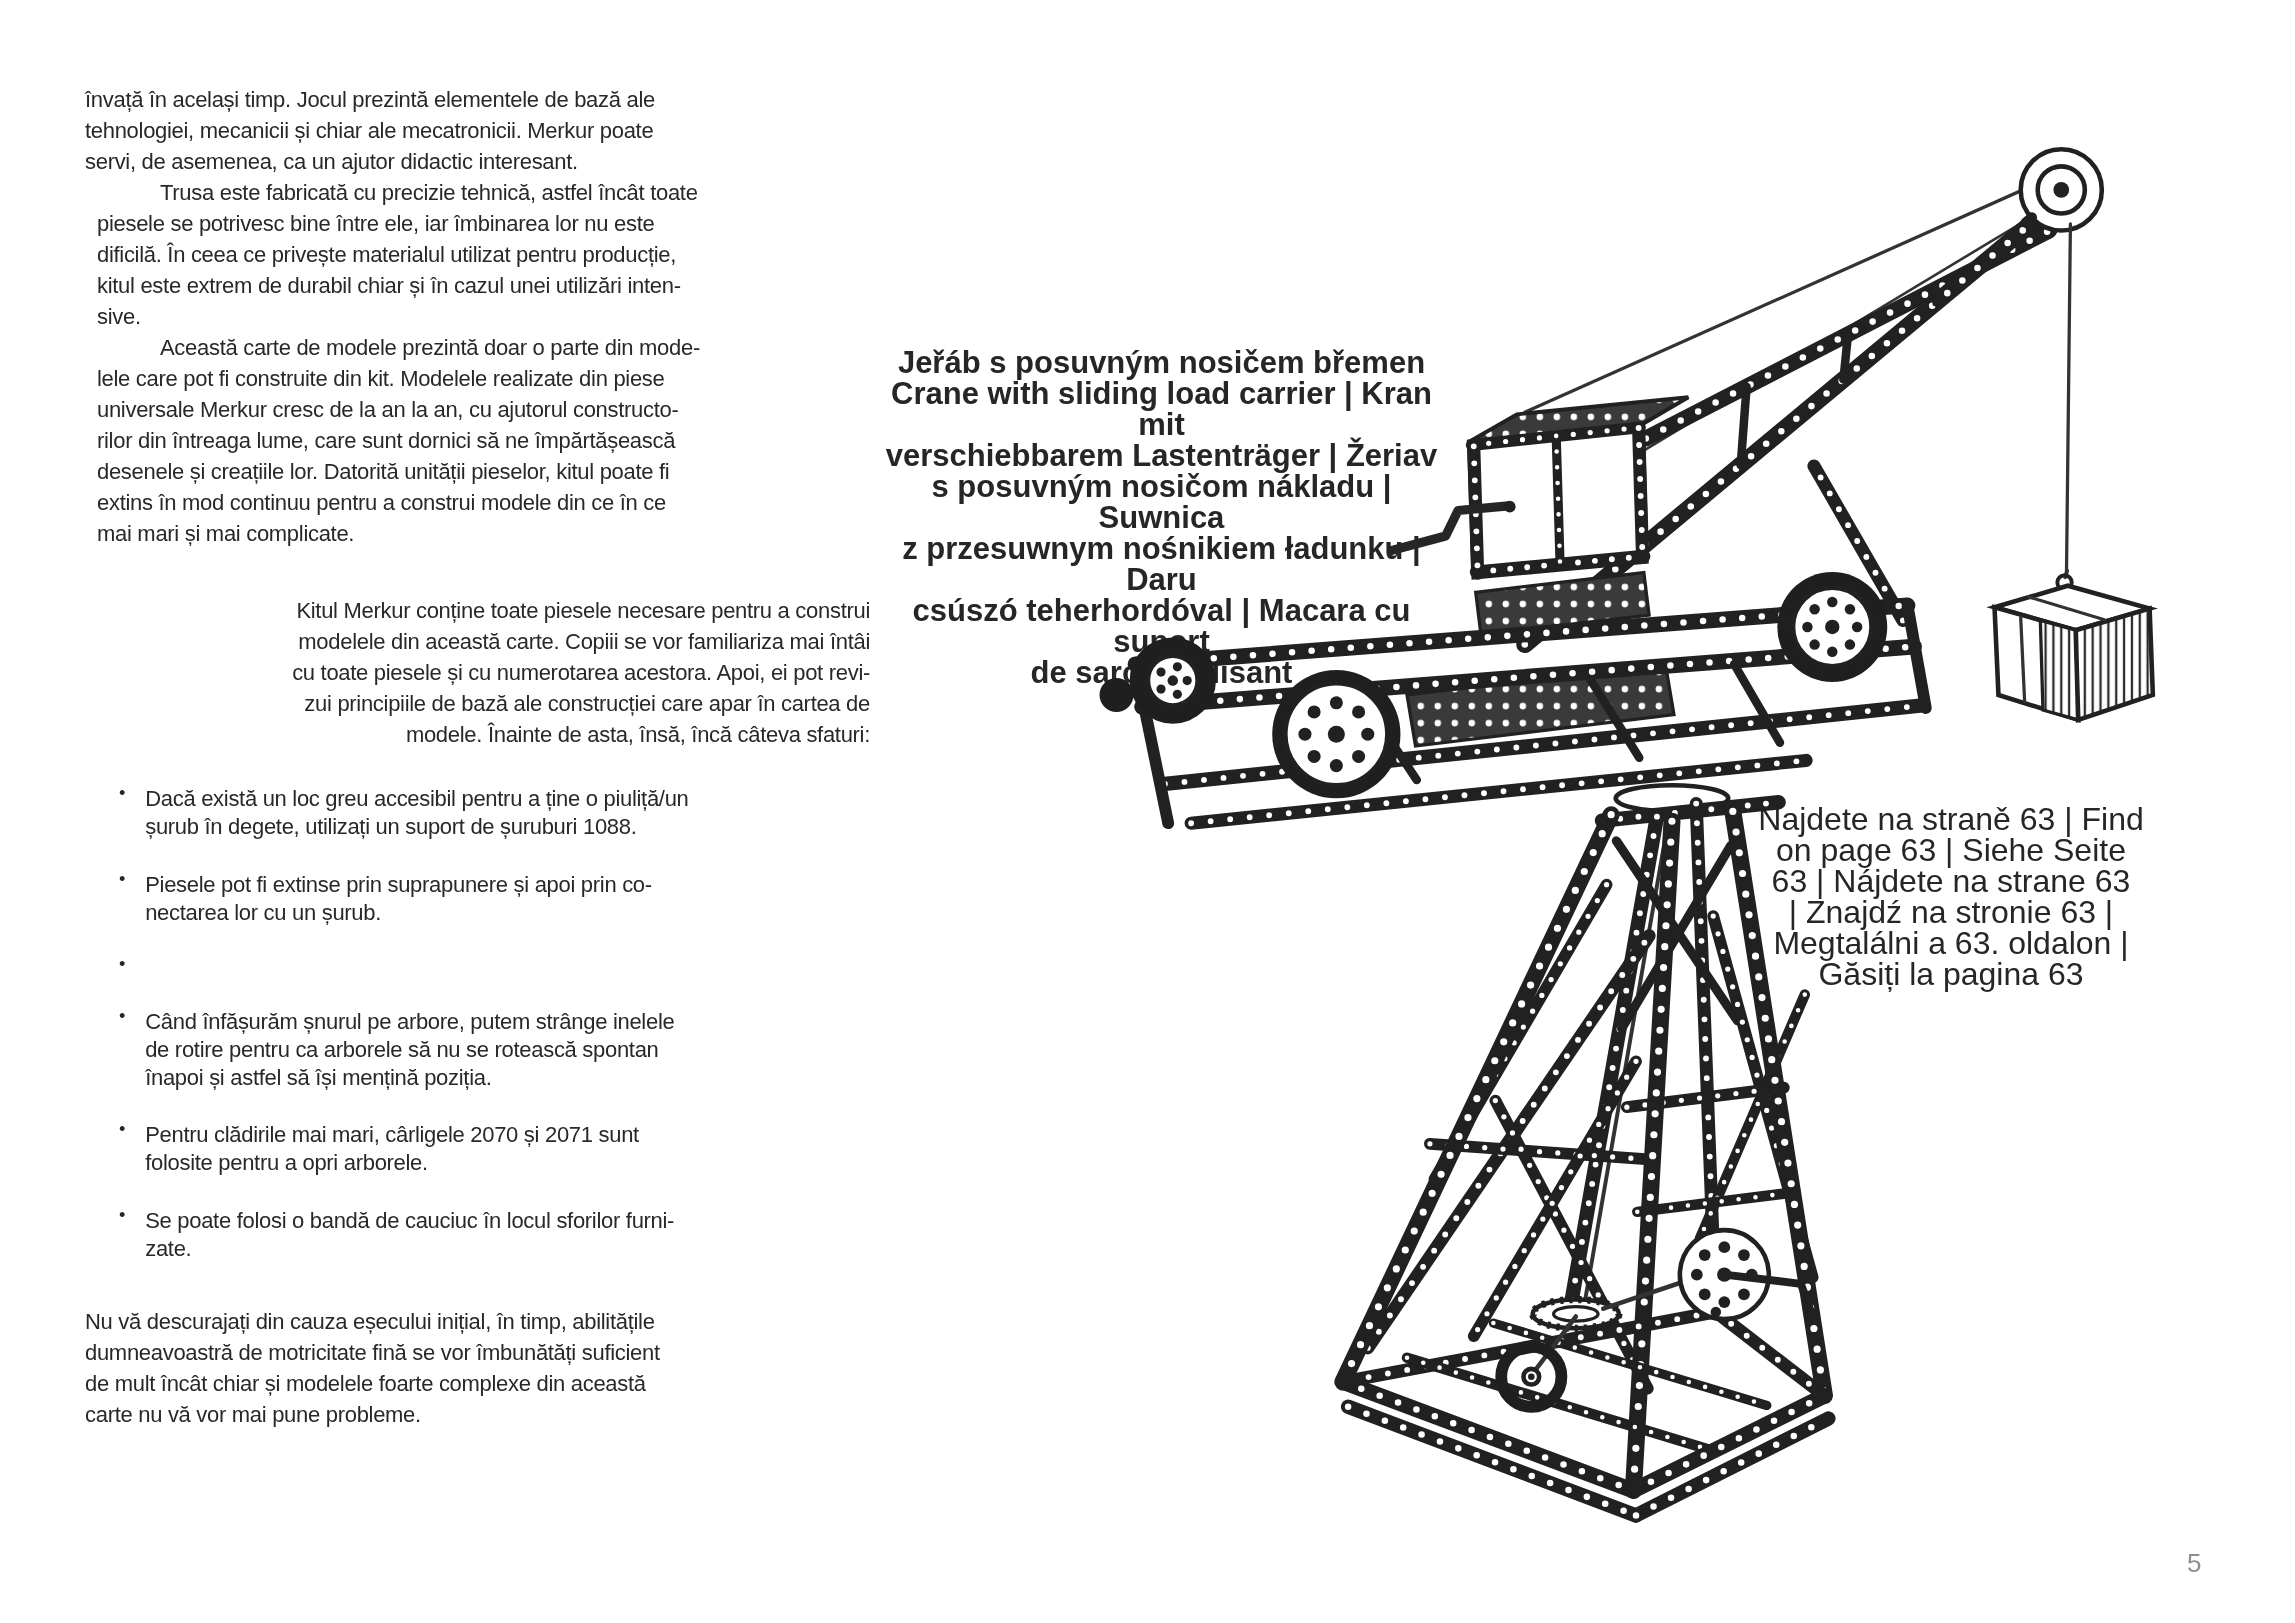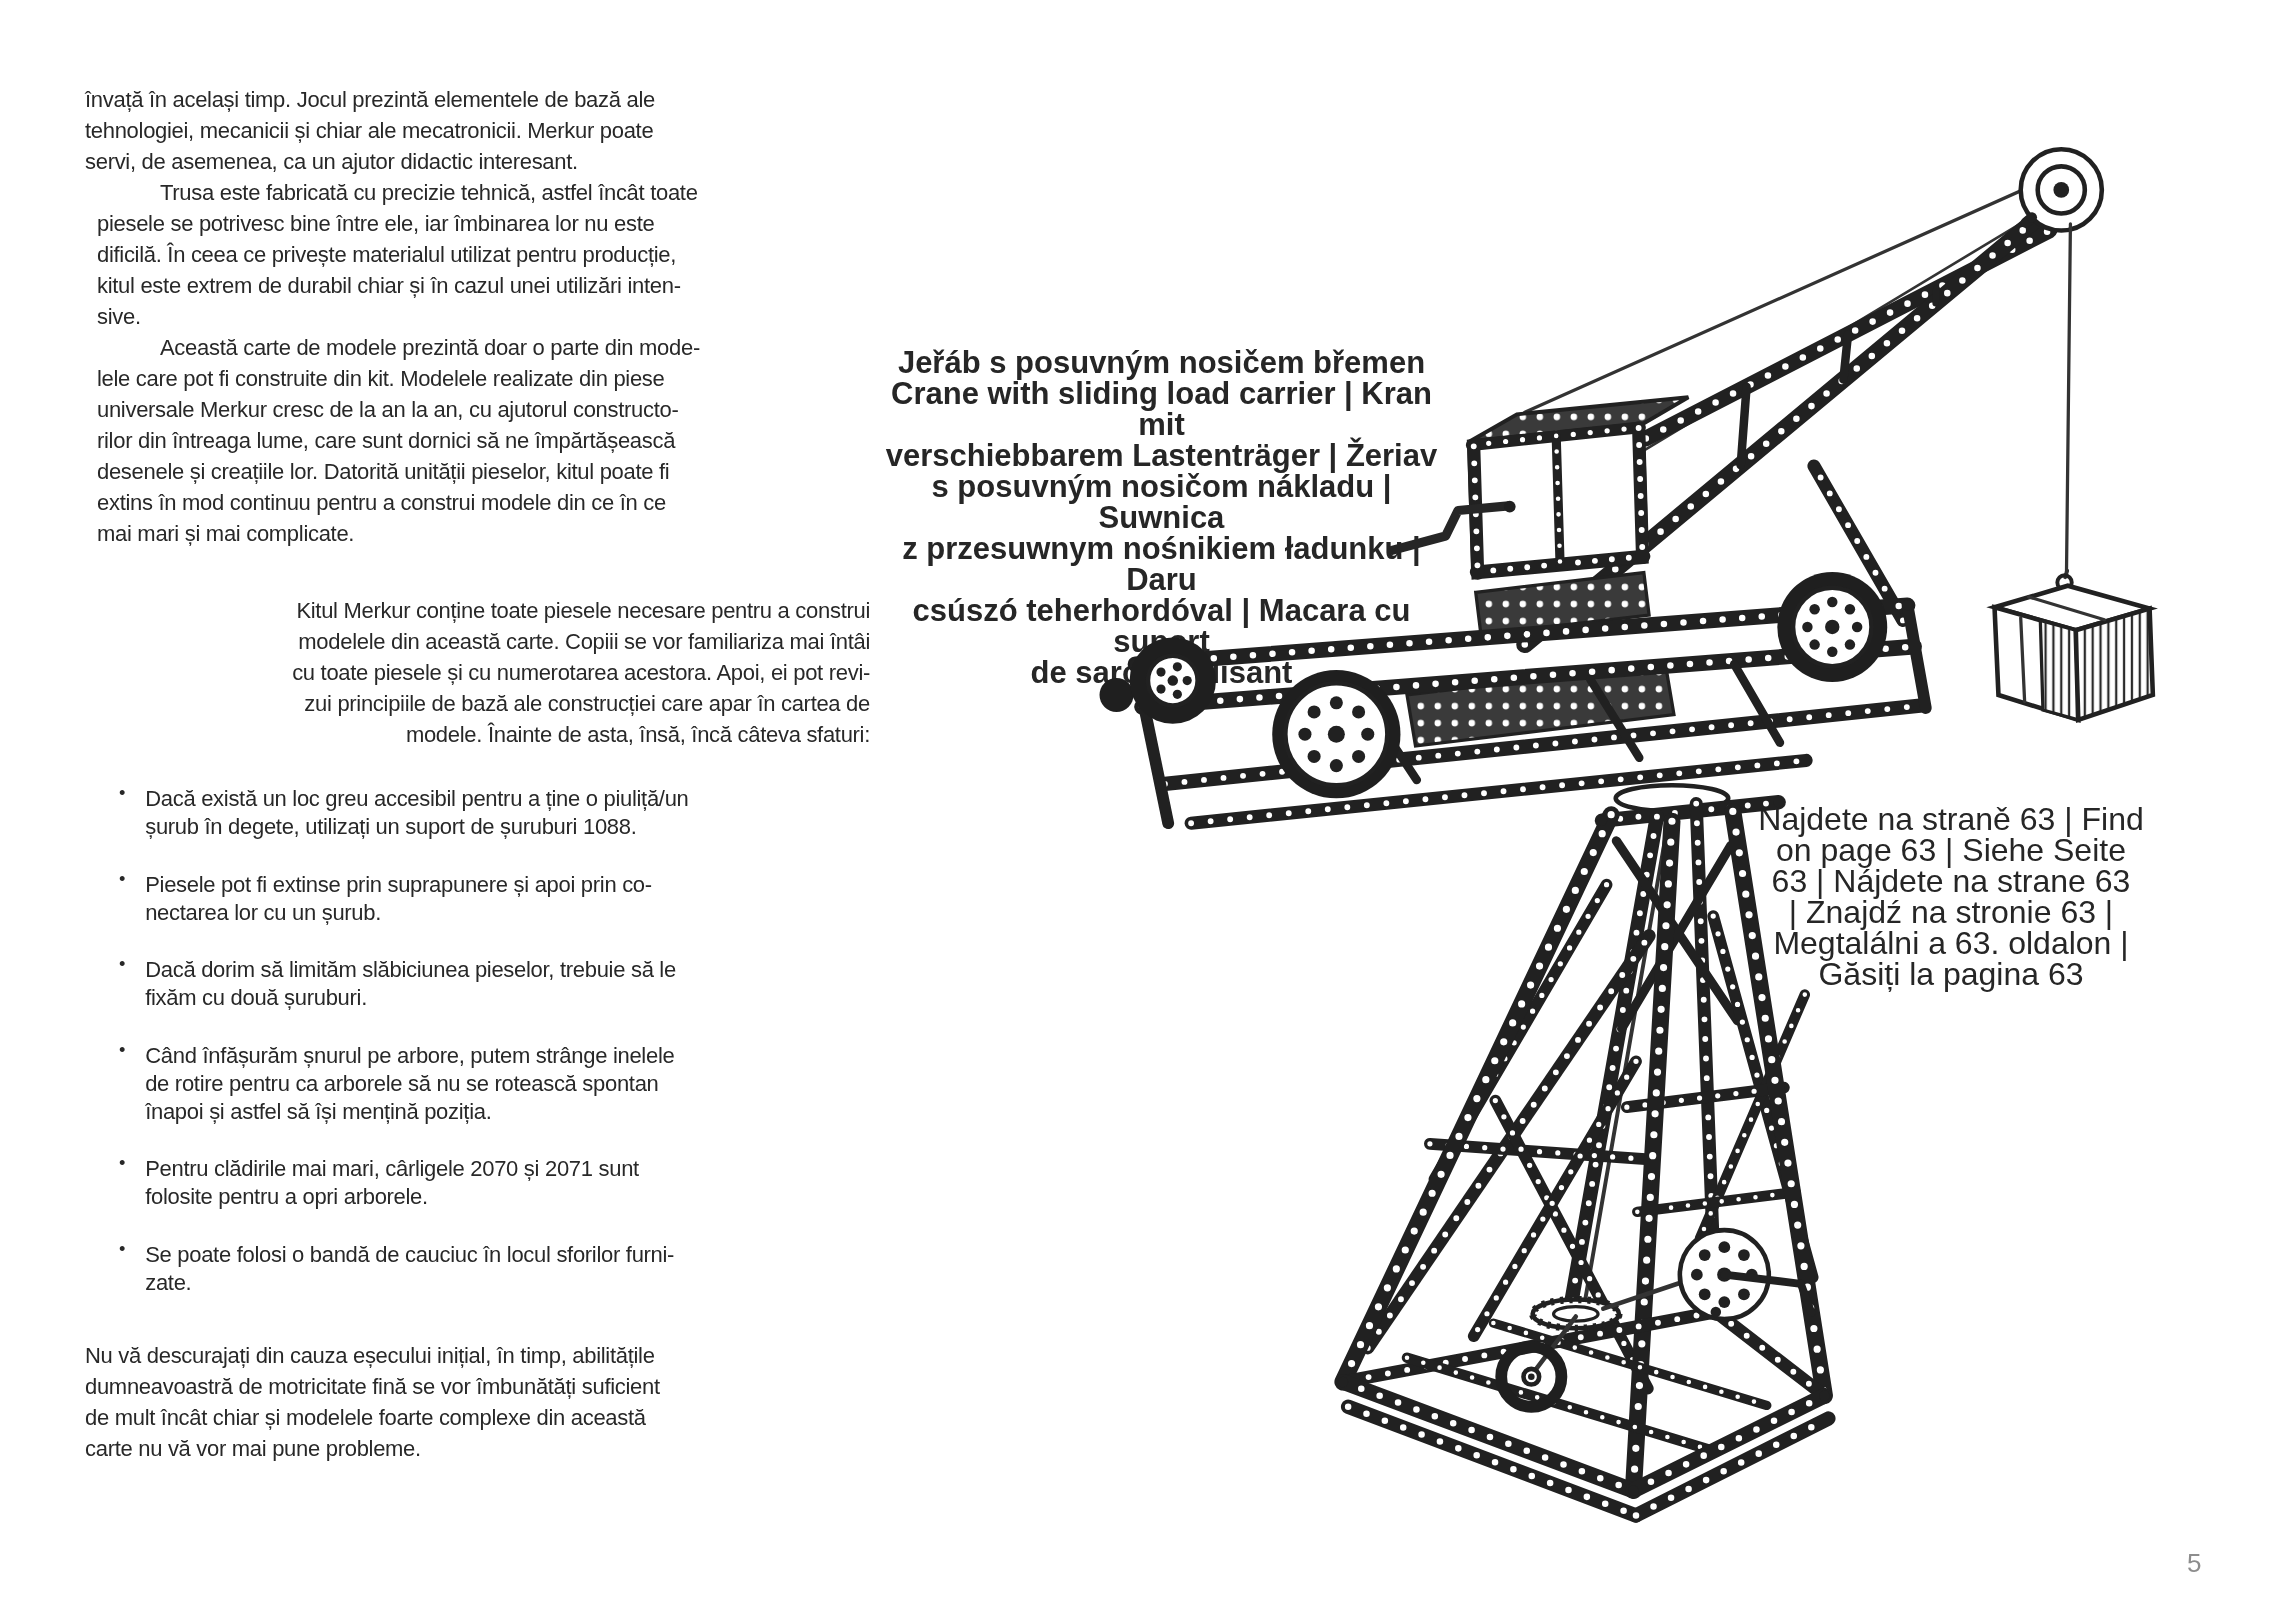--- a/index.html
+++ b/index.html
@@ -75,22 +75,20 @@
         <span class="btext">Dacă există un loc greu accesibil pentru a ține o piuliță/un
 șurub în degete, utilizați un suport de șuruburi 1088.</span>
       </li>
       <li>
         <span class="marker">•</span>
         <span class="btext">Piesele pot fi extinse prin suprapunere și apoi prin co-
 nectarea lor cu un șurub.</span>
       </li>
       <li>
         <span class="marker">•</span>
-        <span class="btext">Dacă dorim să limităm slăbiciunea pieselor, trebuie să le
-fixăm cu două șuruburi.</span>
       </li>
       <li>
         <span class="marker">•</span>
         <span class="btext">Când înfășurăm șnurul pe arbore, putem strânge inelele
 de rotire pentru ca arborele să nu se rotească spontan
 înapoi și astfel să își mențină poziția.</span>
       </li>
       <li>
         <span class="marker">•</span>
         <span class="btext">Pentru clădirile mai mari, cârligele 2070 și 2071 sunt

